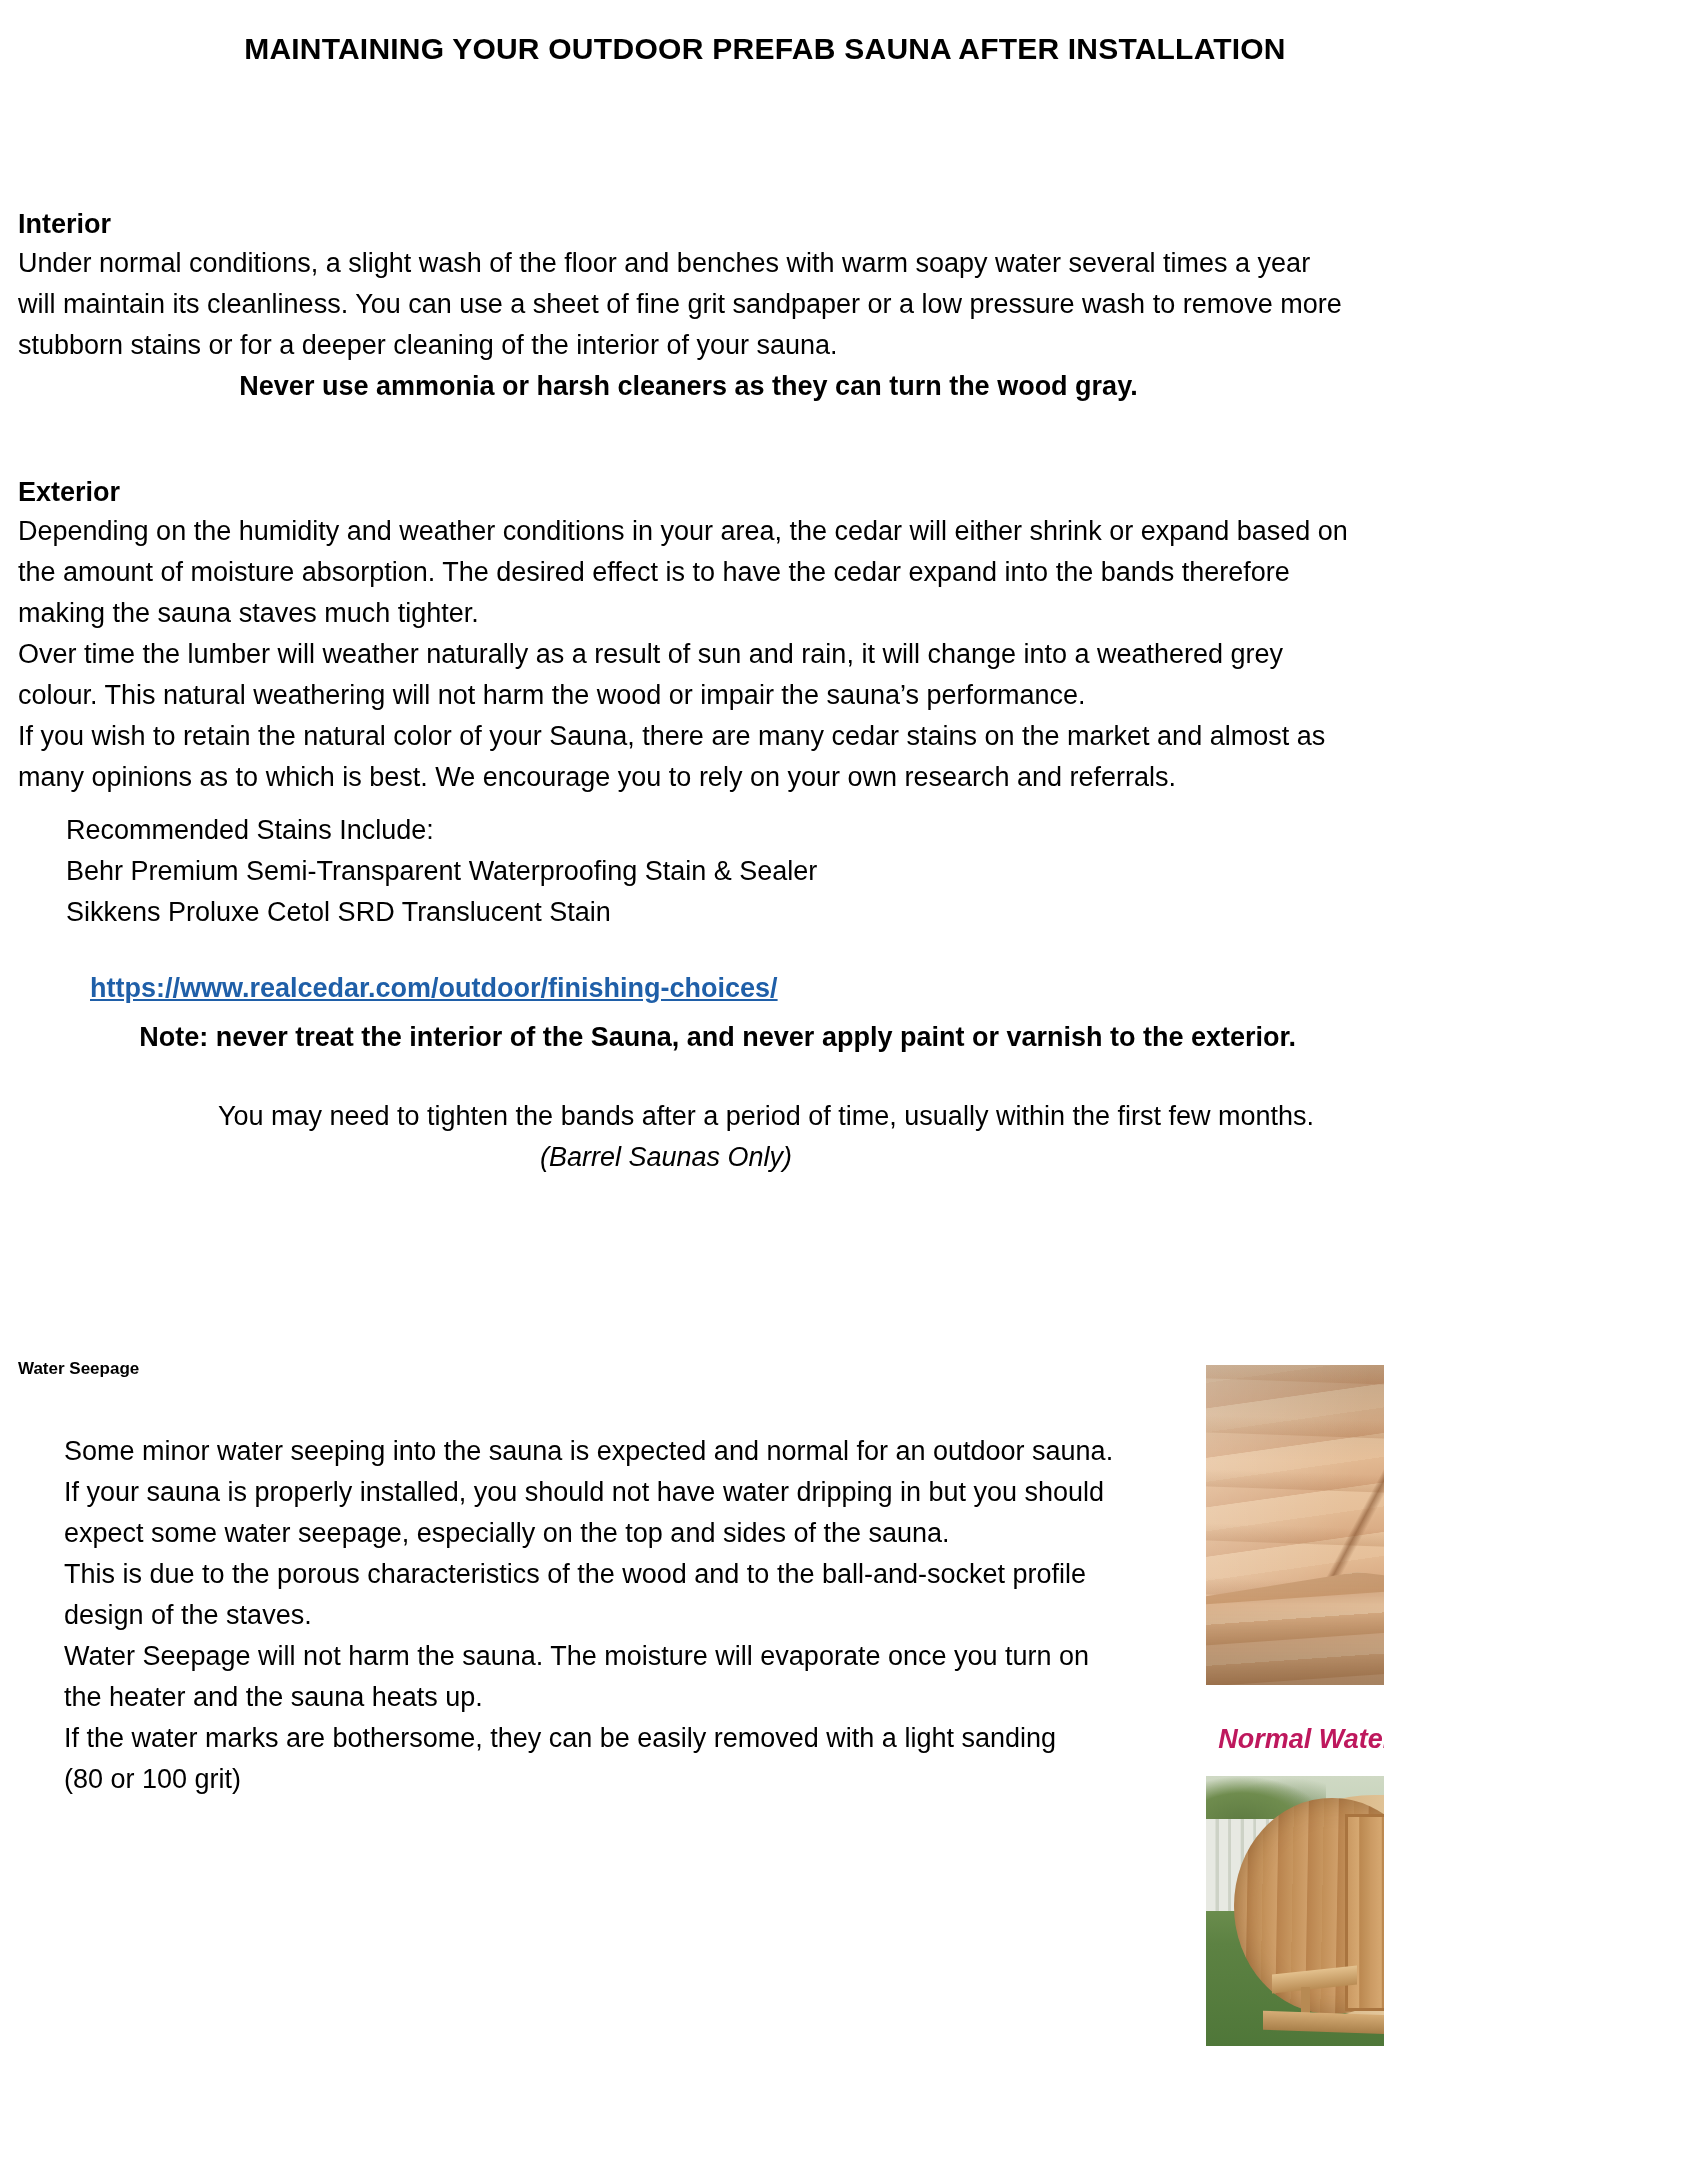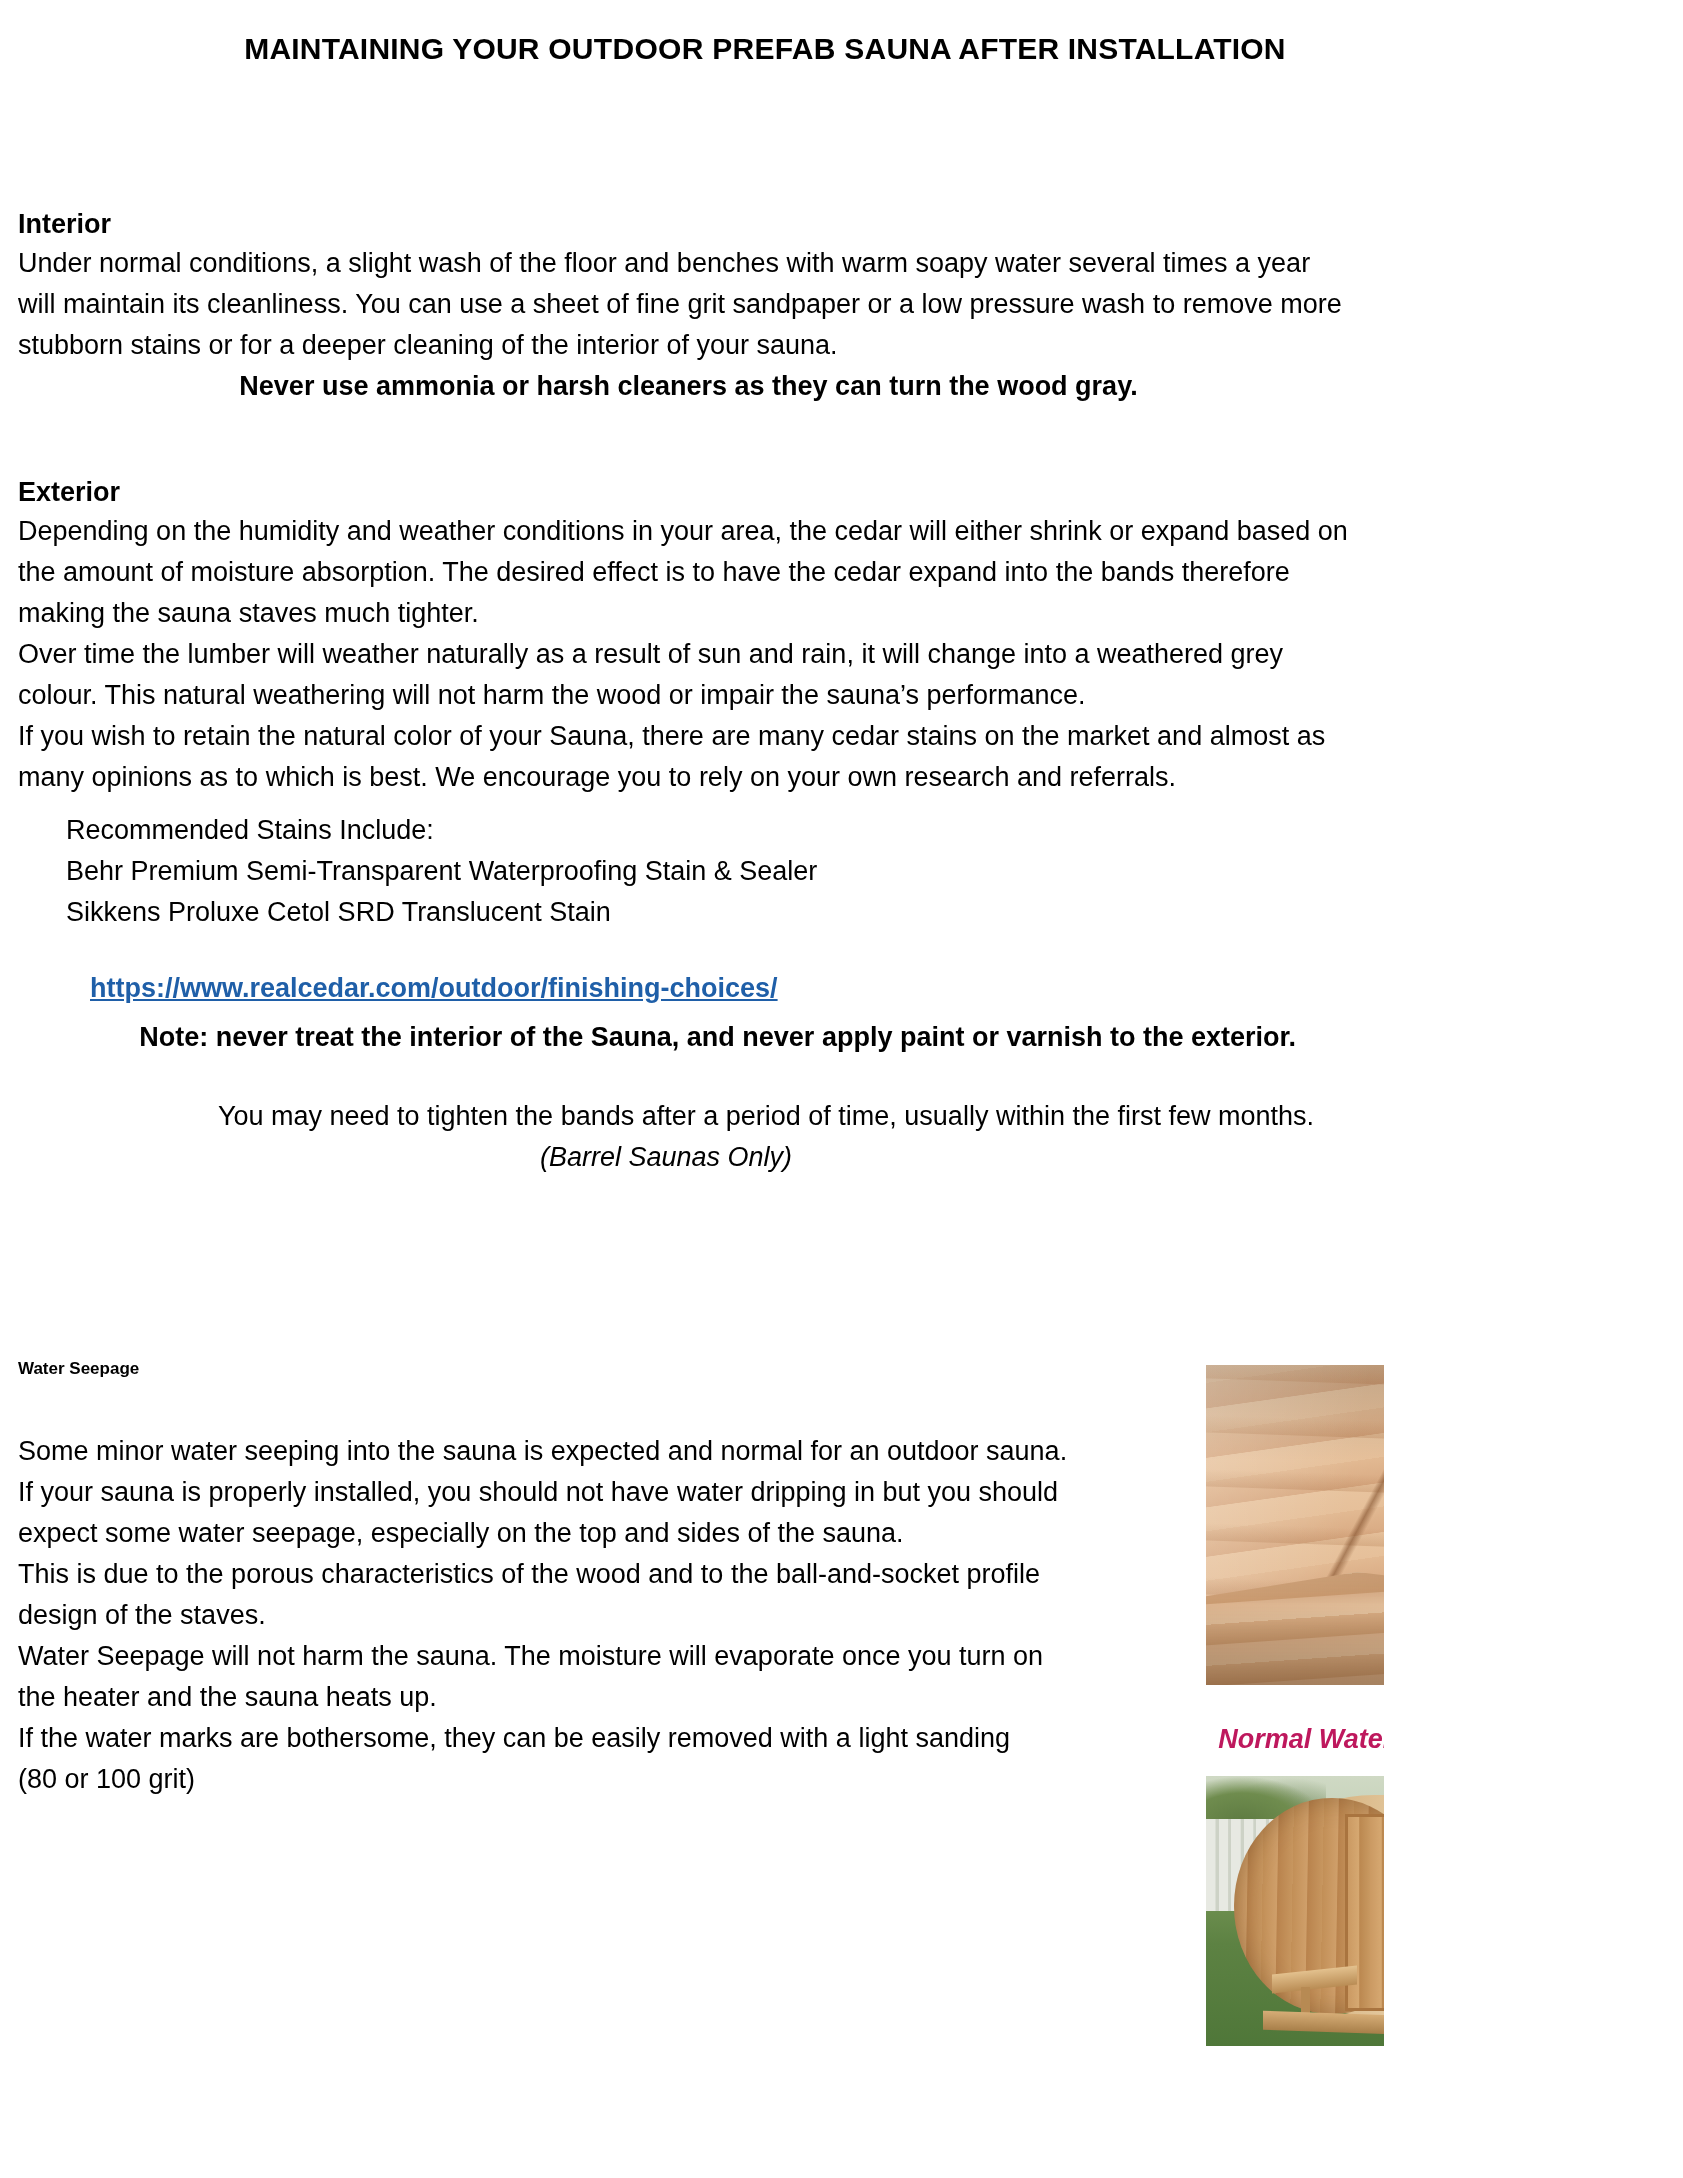--- a/index.html
+++ b/index.html
@@ -334,21 +334,21 @@
 
     <div class="body-block" style="top:1096px; width:1296px;">
       <div class="p center-line">You may need to tighten the bands after a period of time, usually within the first few months.</div>
       <div class="p center-italic">(Barrel Saunas Only)</div>
     </div>
 
     <div class="body-block" style="top:1350px;">
       <div class="sec-head-italic">Water Seepage</div>
     </div>
 
-    <div class="body-block" style="top:1431px; width:1188px;">
+    <div class="body-block" style="top:1431px; width:1188px;margin-left:46px;">
       <div class="p">Some minor water seeping into the sauna is expected and normal for an outdoor sauna.</div>
       <div class="p">If your sauna is properly installed, you should not have water dripping in but you should</div>
       <div class="p">expect some water seepage, especially on the top and sides of the sauna.</div>
       <div class="p">This is due to the porous characteristics of the wood and to the ball-and-socket profile</div>
       <div class="p">design of the staves.</div>
       <div class="p">Water Seepage will not harm the sauna. The moisture will evaporate once you turn on</div>
       <div class="p">the heater and the sauna heats up.</div>
       <div class="p">If the water marks are bothersome, they can be easily removed with a light sanding</div>
       <div class="p">(80 or 100 grit)</div>
     </div>

